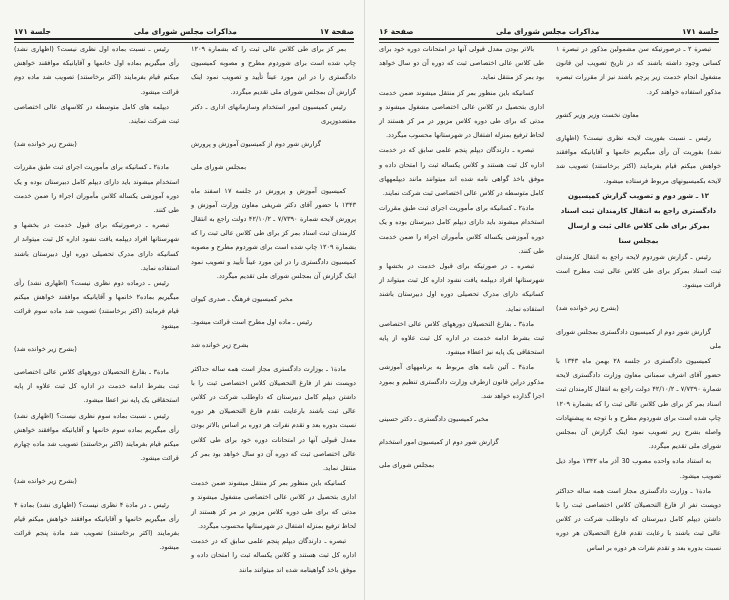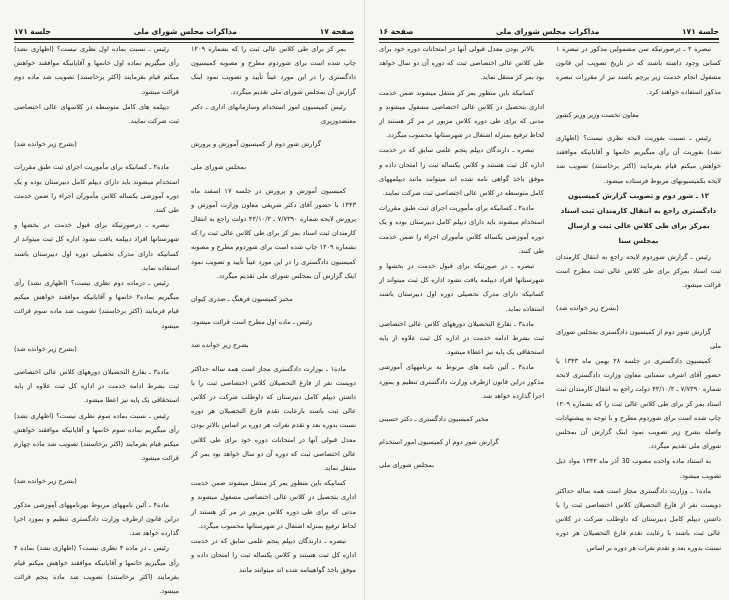--- a/index.html
+++ b/index.html
@@ -62,21 +62,20 @@
           <p>رئیس ـ نسبت بماده اول نظری نیست؟ (اظهاری نشد) رأی میگیریم بماده اول خانمها و آقایانیکه موافقند خواهش میکنم قیام بفرمایند (اکثر برخاستند) تصویب شد ماده دوم قرائت میشود.</p>
           <p>دیپلمه های کامل متوسطه در کلاسهای عالی اختصاصی ثبت شرکت نمایند.</p>
           <p class="center">(بشرح زیر خوانده شد)</p>
           <p>مادة۲ ـ کسانیکه برای مأموریت اجرای ثبت طبق مقررات استخدام میشوند باید دارای دیپلم کامل دبیرستان بوده و یک دوره آموزشی یکساله کلاس مأموران اجراء را ضمن خدمت طی کنند.</p>
           <p>تبصره ـ درصورتیکه برای قبول خدمت در بخشها و شهرستانها افراد دیپلمه یافت نشود اداره کل ثبت میتواند از کسانیکه دارای مدرک تحصیلی دوره اول دبیرستان باشند استفاده نماید.</p>
           <p>رئیس ـ درماده دوم نظری نیست؟ (اظهاری نشد) رأی میگیریم بماده۲ خانمها و آقایانیکه موافقند خواهش میکنم قیام فرمایند (اکثر برخاستند) تصویب شد ماده سوم قرائت میشود</p>
           <p class="center">(بشرح زیر خوانده شد)</p>
           <p>مادة۳ ـ بفارغ التحصیلان دورههای کلاس عالی اختصاصی ثبت بشرط ادامه خدمت در اداره کل ثبت علاوه از پایه استحقاقی یک پایه نیز اعطا میشود.</p>
           <p>رئیس ـ نسبت بماده سوم نظری نیست؟ (اظهاری نشد) رأی میگیریم بماده سوم خانمها و آقایانیکه موافقند خواهش میکنم قیام بفرمایند (اکثر برخاستند) تصویب شد ماده چهارم قرائت میشود.</p>
           <p class="center">(بشرح زیر خوانده شد)</p>
-          <p>مادة۴ ـ آئین نامههای مربوط بهرنامههای آموزشی مذکور دراین قانون ازطرف وزارت دادگستری تنظیم و بمورد اجرا گذارده خواهد شد.</p>
           <p>رئیس ـ در مادة ۴ نظری نیست؟ (اظهاری نشد) بمادة ۴ رأی میگیریم خانمها و آقایانیکه موافقند خواهش میکنم قیام بفرمایند (اکثر برخاستند) تصویب شد مادة پنجم قرائت میشود.</p>
         </div>
     </div>
   </div>
 
   <div class="page right">
     <div class="header">
       <span>جلسة ۱۷۱</span>
       <span>مذاکرات مجلس شورای ملی</span>
       <span>صفحة ۱۶</span>

